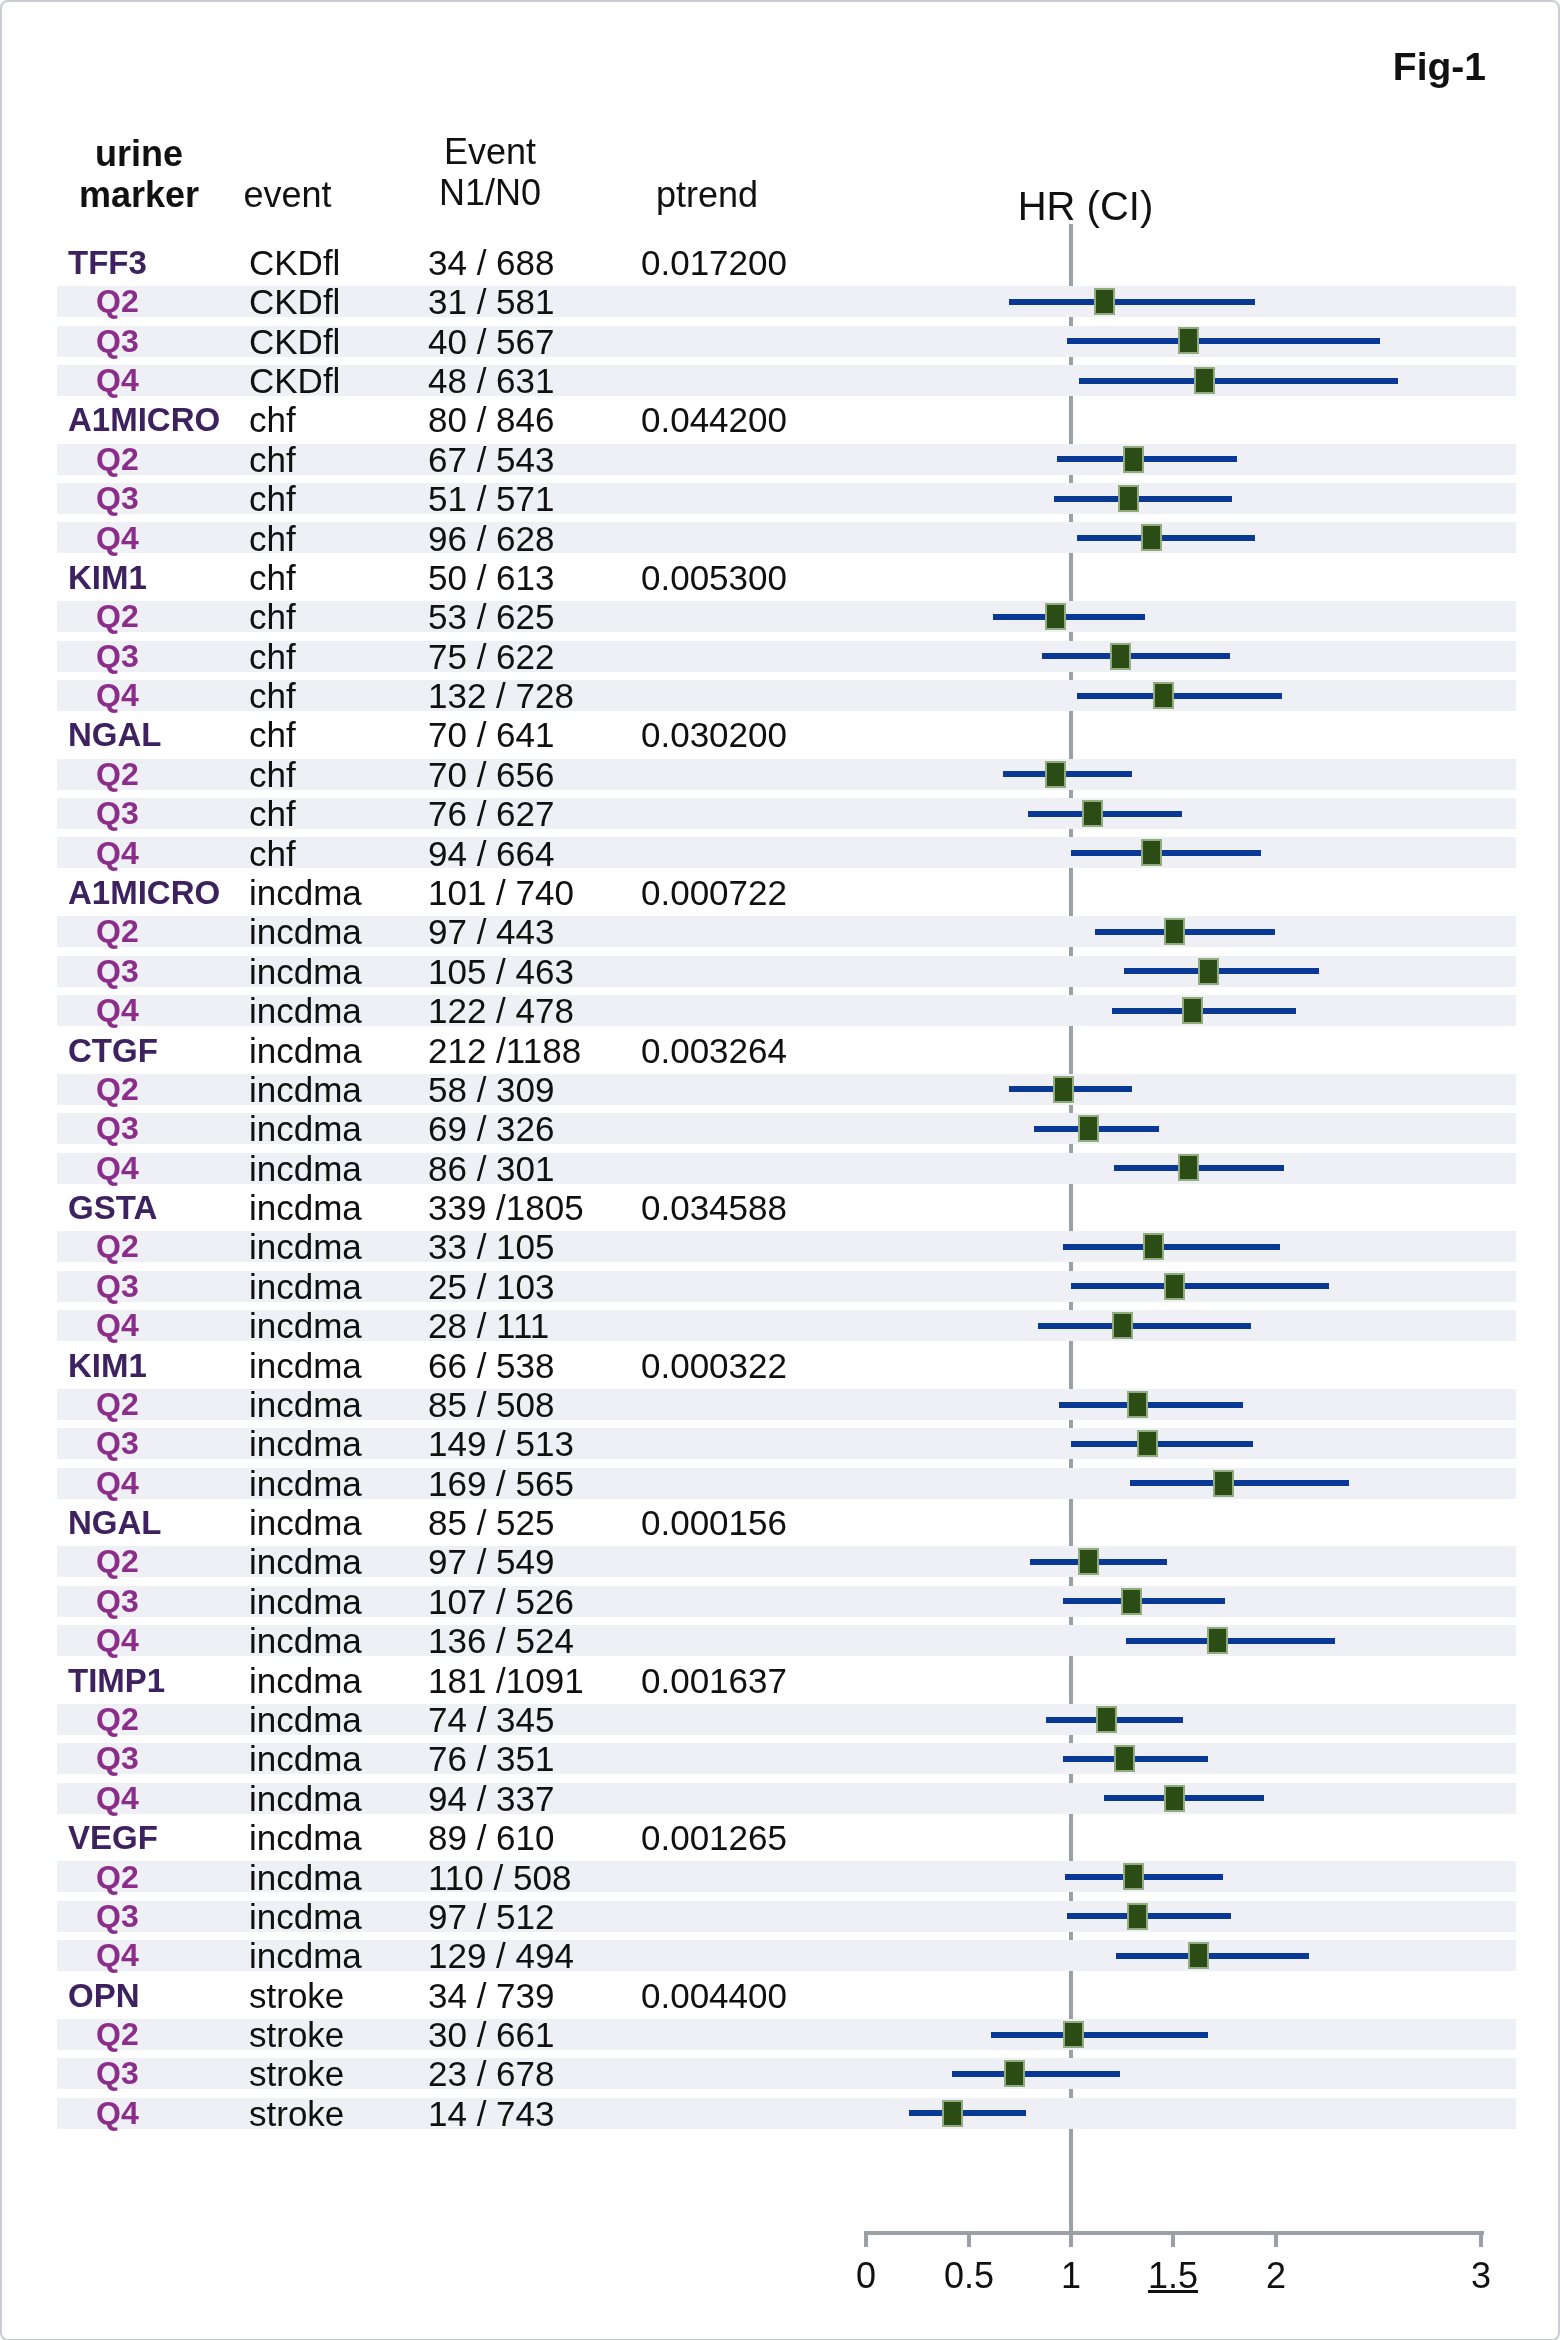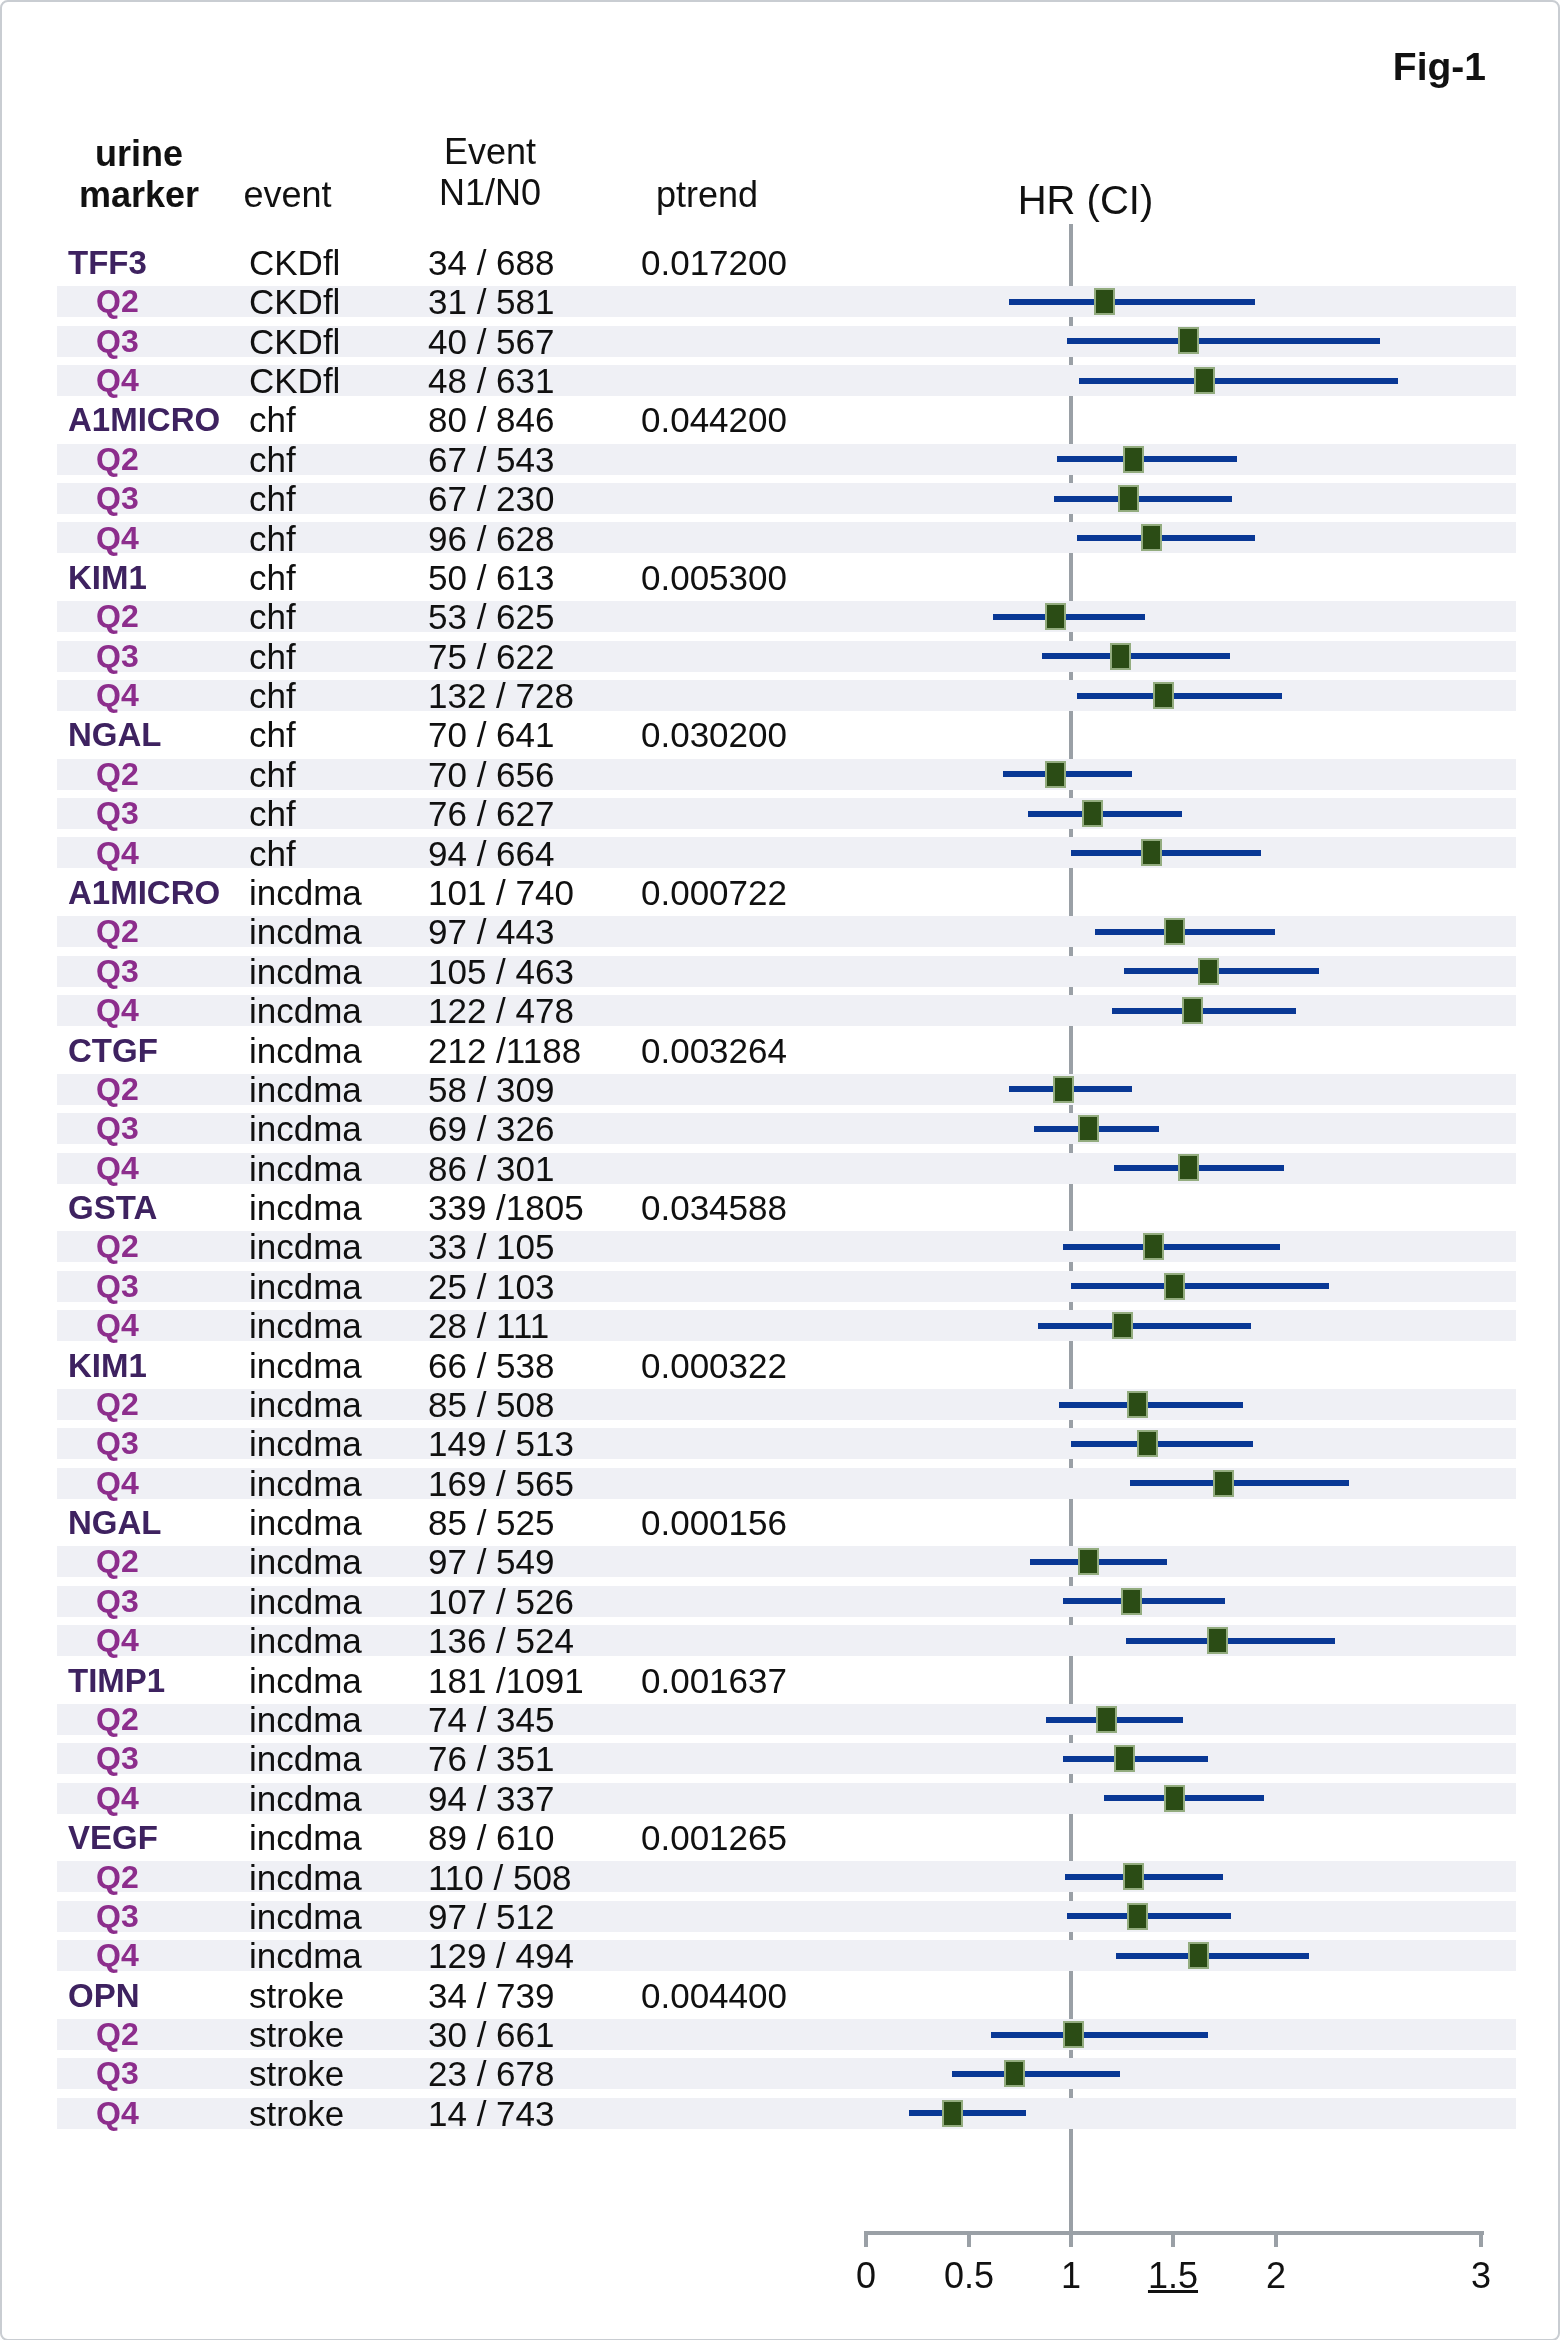--- a/index.html
+++ b/index.html
@@ -40,21 +40,21 @@
   <div class="abs hdr" style="top:131px;left:49px;width:176px;font-weight:bold;">
     <div>urine</div>
     <div>marker</div>
   </div>
   <div class="abs hdr" style="top:172px;left:217px;width:137px;">event</div>
   <div class="abs hdr" style="top:129px;left:405px;width:166px;">
     <div>Event</div>
     <div>N1/N0</div>
   </div>
   <div class="abs hdr" style="top:172px;left:627px;width:156px;">ptrend</div>
-  <div class="abs hdr-hr" style="top:176px;left:986px;width:195px;">HR (CI)</div>
+  <div class="abs hdr-hr" style="top:182px;left:986px;width:195px;">HR (CI)</div>
 
   <div class="ref-line" style="left:1067px;top:222px;height:2009px;"></div>
 
   <div id="rows">
       <div class="rowtxt" style="top: 240px;">
         <div class="g-label">TFF3</div>
         <div class="ev">CKDfl</div>
         <div class="nn">34 / 688</div>
         <div class="pt">0.017200</div>
       </div>
@@ -93,21 +93,21 @@
         <div class="q-label">Q2</div>
         <div class="ev">chf</div>
         <div class="nn">67 / 543</div>
       </div>
       <div class="ci-line" style="left: 1055px; top: 454px; width: 180px;"></div>
       <div class="pt-marker" style="left: 1121px; top: 444px;"></div>
       <div class="band" style="top: 481px;"></div>
       <div class="rowtxt" style="top: 476px;">
         <div class="q-label">Q3</div>
         <div class="ev">chf</div>
-        <div class="nn">67 / 230</div>
+        <div class="nn">51 / 571</div>
       </div>
       <div class="ci-line" style="left: 1052px; top: 494px; width: 178px;"></div>
       <div class="pt-marker" style="left: 1116px; top: 483px;"></div>
       <div class="band" style="top: 520px;"></div>
       <div class="rowtxt" style="top: 516px;">
         <div class="q-label">Q4</div>
         <div class="ev">chf</div>
         <div class="nn">96 / 628</div>
       </div>
       <div class="ci-line" style="left: 1075px; top: 533px; width: 178px;"></div>

